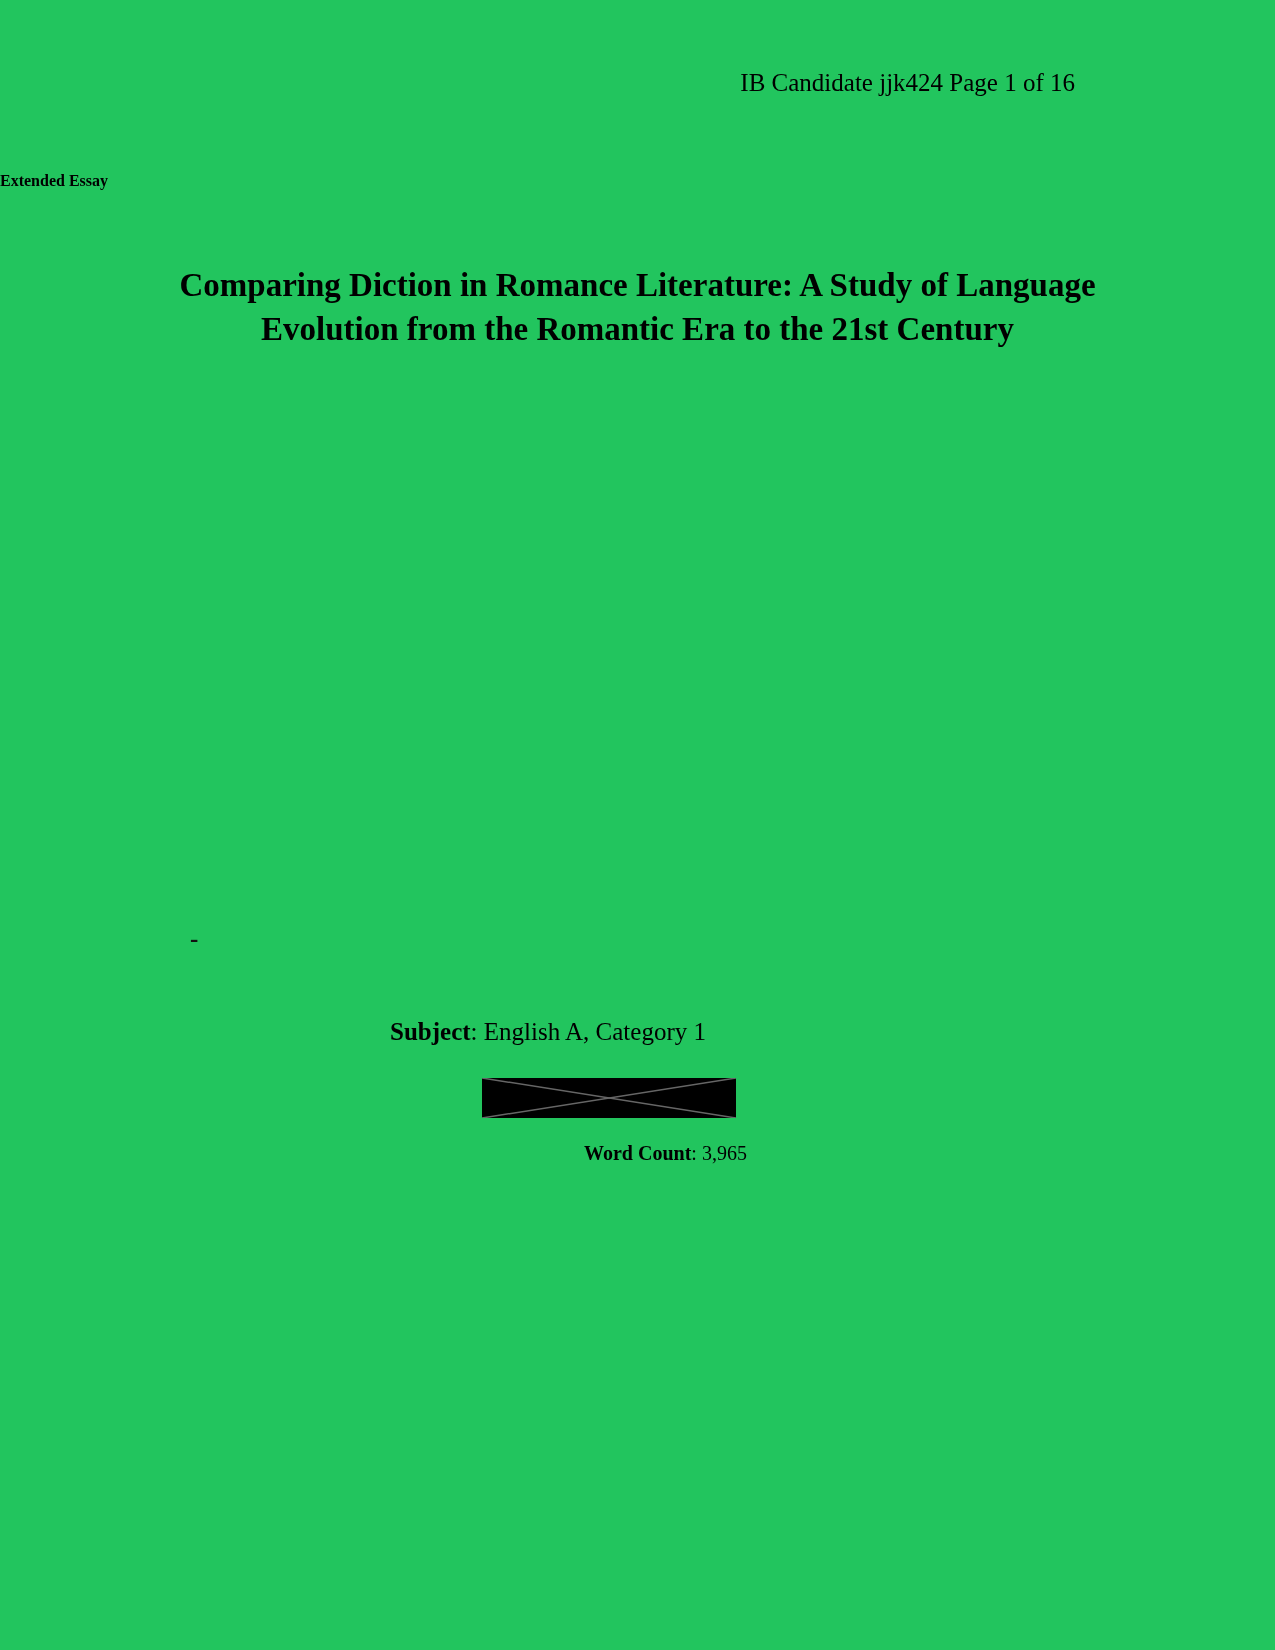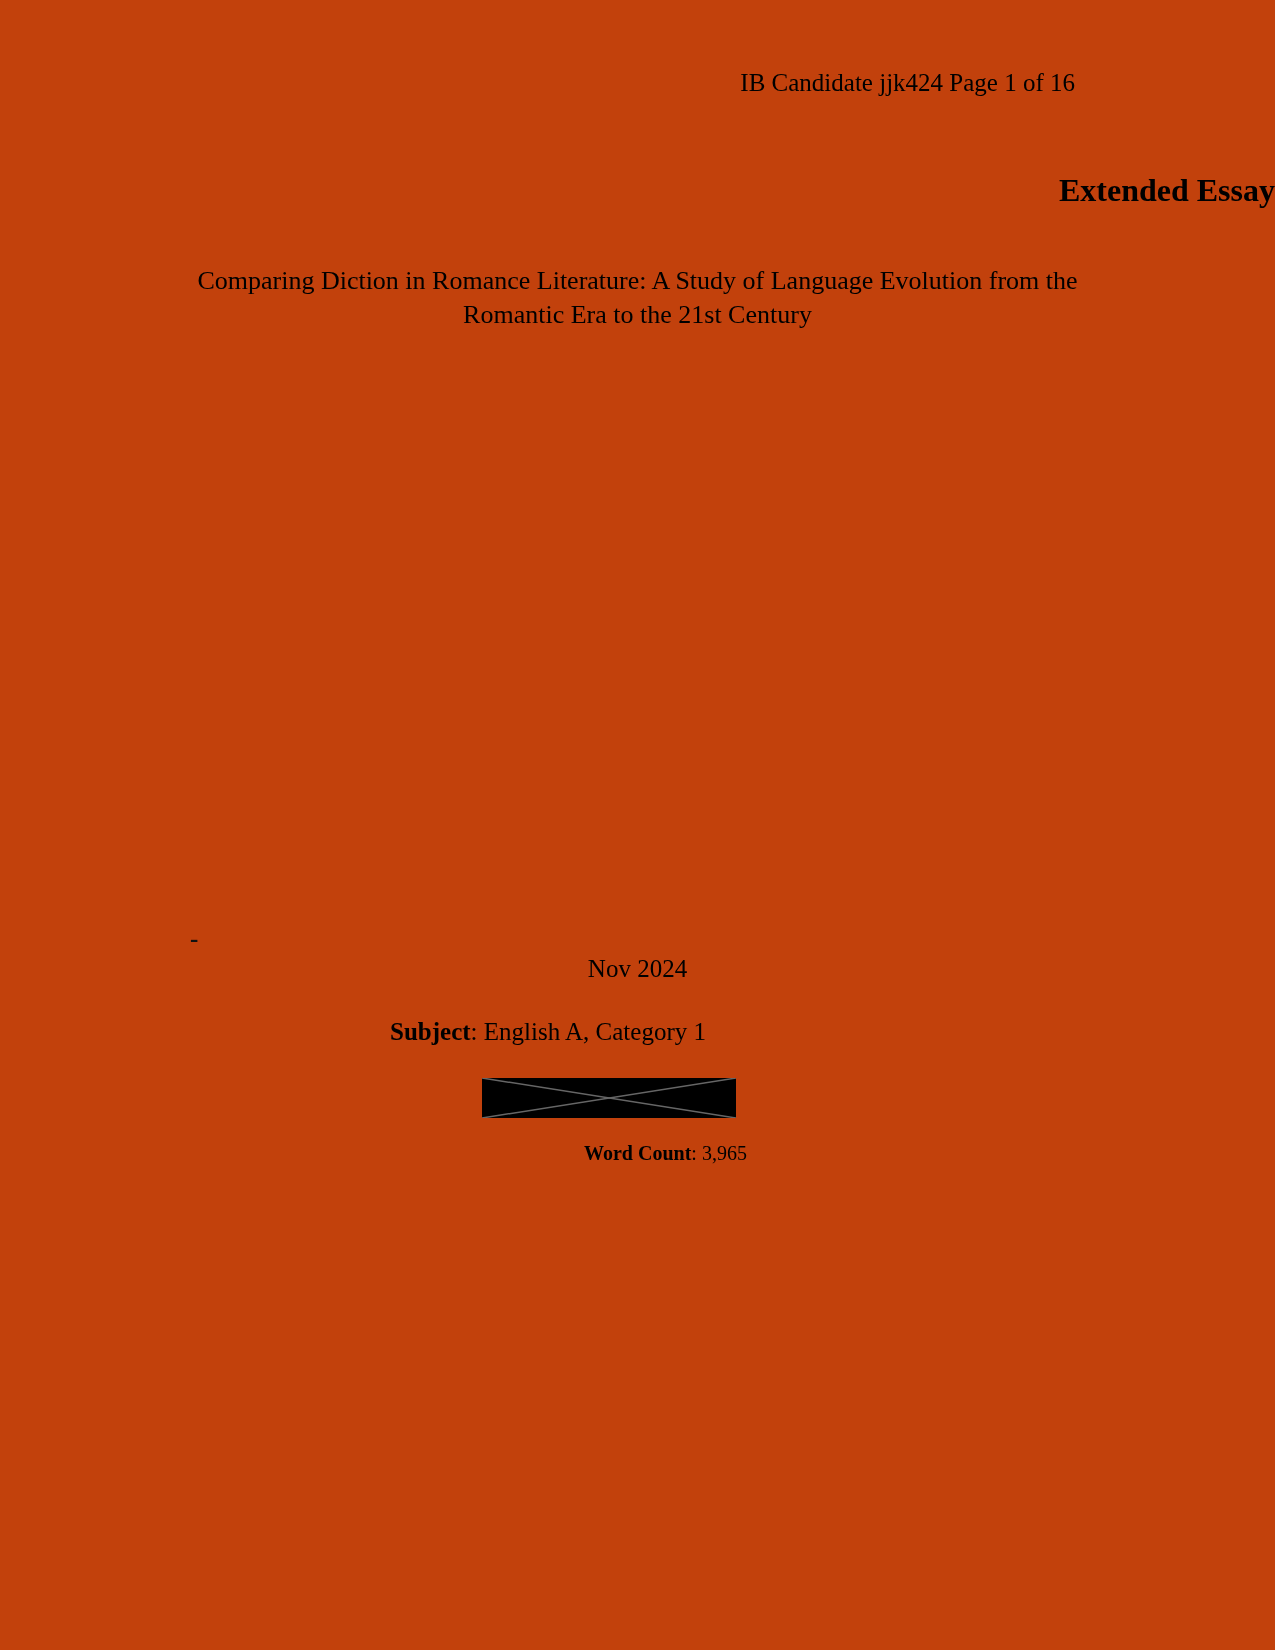--- a/index.html
+++ b/index.html
@@ -9,48 +9,48 @@
   }
   body {
     font-family: "Liberation Serif", "DejaVu Serif", serif;
     color: #000000;
   }
   .page {
     position: relative;
     width: 1275px;
     height: 1650px;
     margin: 0 auto;
-    background: #c2410c;
+    background: #22c55e;
     overflow: hidden;
   }
   .header-line {
     position: absolute;
     top: 68px;
     right: 200px;
     font-size: 25px;
     line-height: 1.2;
     white-space: nowrap;
   }
   .doc-type {
     position: absolute;
     top: 172px;
     left: 0;
     width: 1275px;
-    text-align: right;
-    font-size: 32px;
+    text-align: left;
+    font-size: 16px;
     font-weight: bold;
   }
   .title {
     position: absolute;
     top: 264px;
     left: 175px;
     width: 925px;
     text-align: center;
-    font-size: 26px;
-    font-weight: normal;
+    font-size: 33px;
+    font-weight: bold;
     line-height: 1.32;
   }
   .research-question {
     position: absolute;
     top: 453px;
     left: 150px;
     width: 975px;
     text-align: center;
     font-size: 25px;
     line-height: 1.33;
@@ -118,21 +118,20 @@
 
   <div class="header-line">IB Candidate jjk424 Page 1 of 16</div>
 
   <div class="doc-type">Extended Essay</div>
 
   <div class="title">Comparing Diction in Romance Literature: A Study of Language Evolution from the Romantic Era to the 21st Century</div>
 
 
   <div class="stray-dash">-</div>
 
-  <div class="date">Nov 2024</div>
 
   <div class="subject">
     <span class="bold">Subject</span><span>: English A, Category 1</span>
   </div>
 
   <div class="redaction">
     <svg viewBox="0 0 254 40" preserveAspectRatio="none" aria-hidden="true">
       <rect x="0" y="0" width="254" height="40" fill="#000000"></rect>
       <line x1="0" y1="0" x2="254" y2="40" stroke="#666666" stroke-width="1.5"></line>
       <line x1="254" y1="0" x2="0" y2="40" stroke="#666666" stroke-width="1.5"></line>

